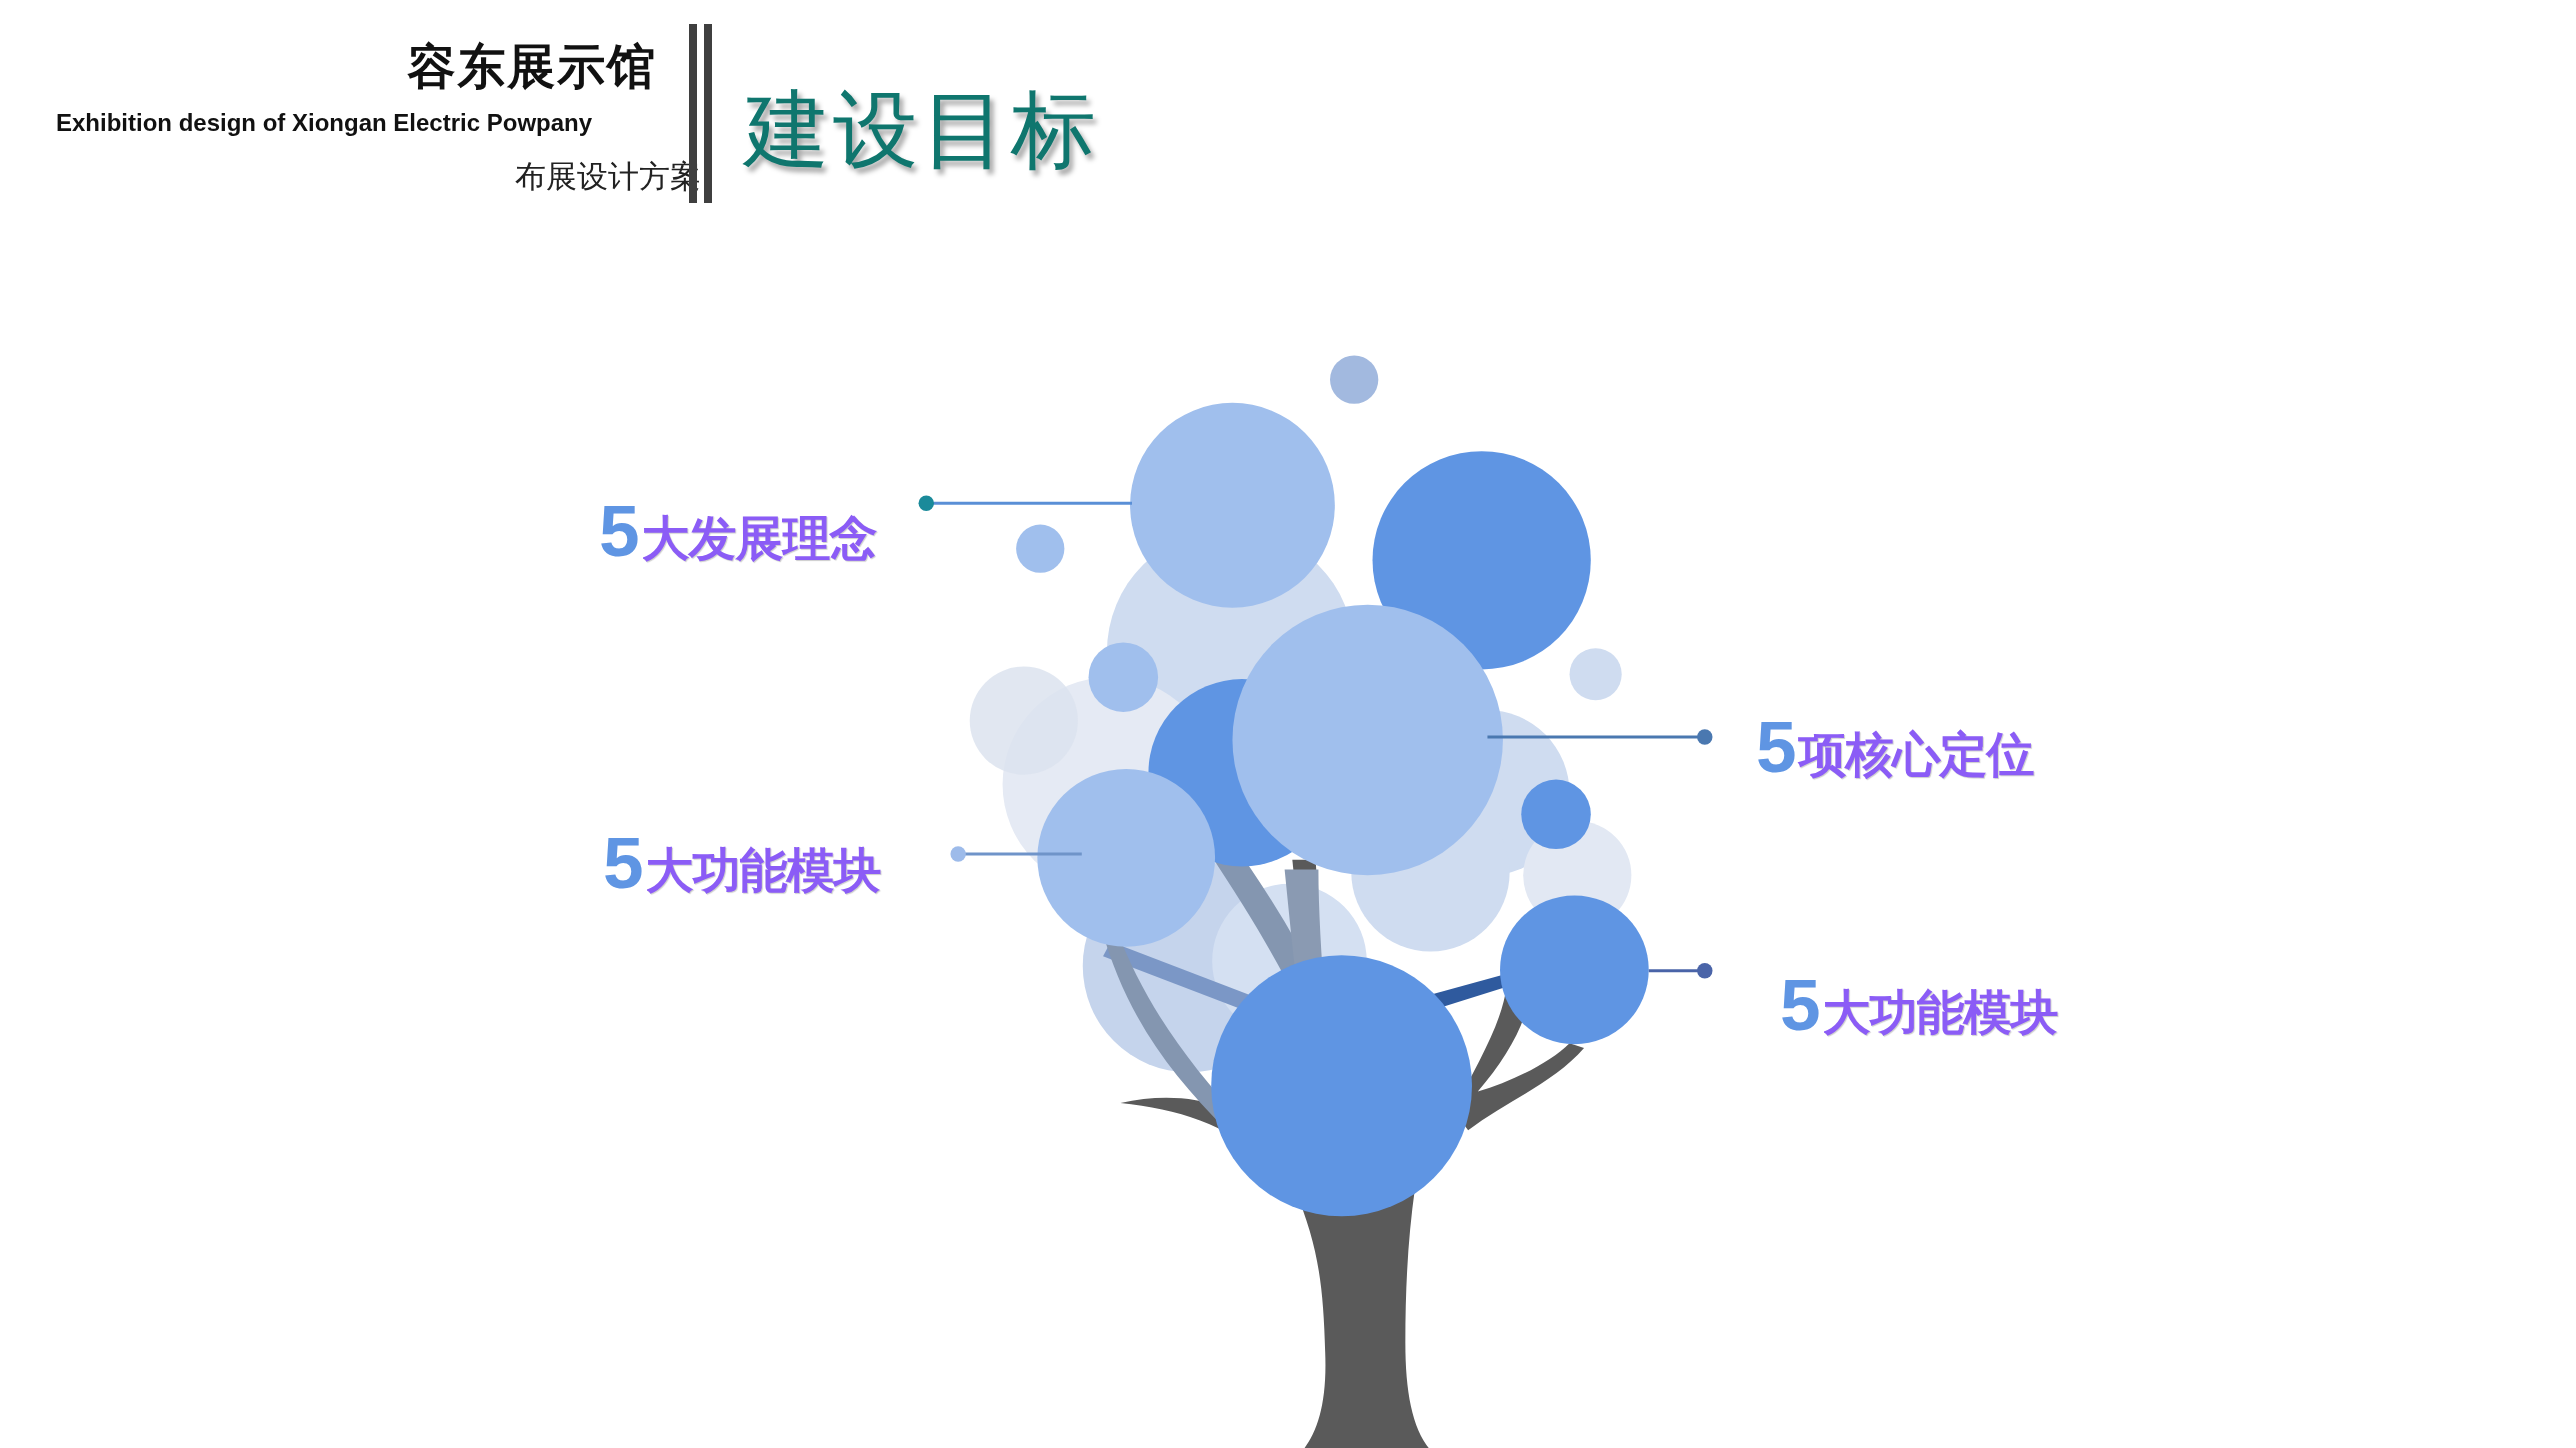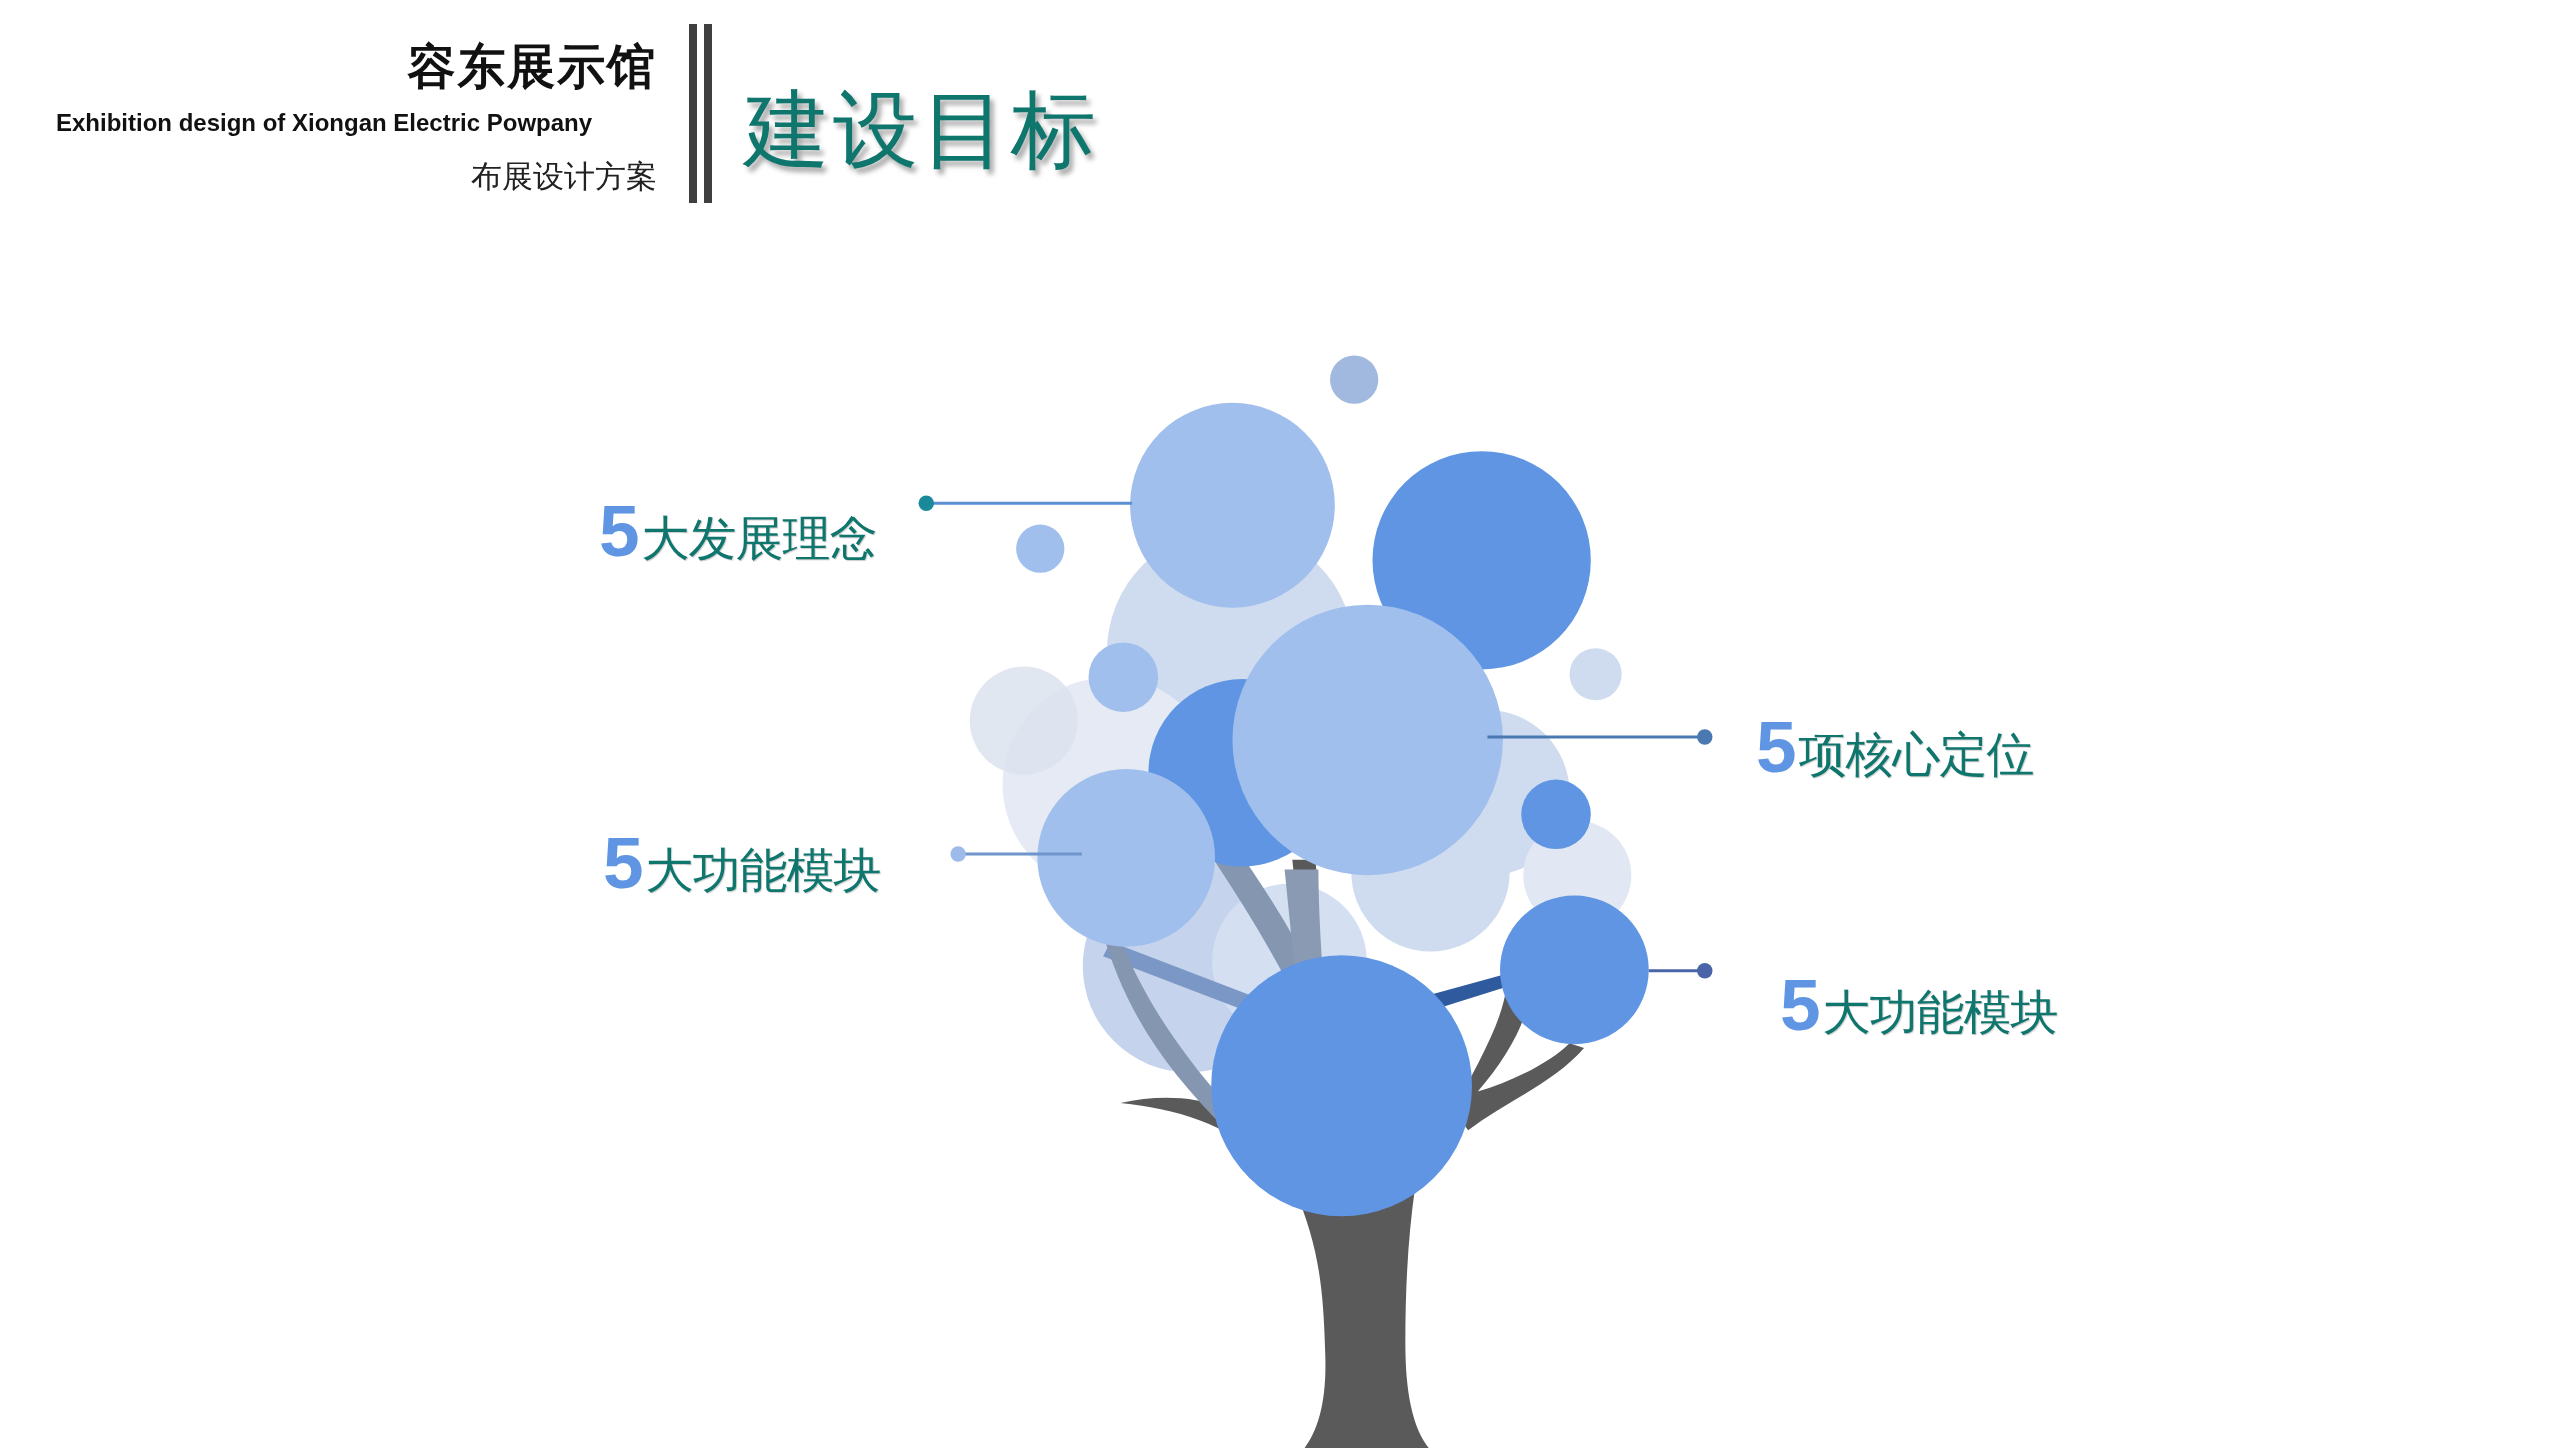--- a/index.html
+++ b/index.html
@@ -1,27 +1,27 @@
 <!DOCTYPE html>
 <html><head>
 <meta charset="utf-8">
 <style>
   html, body { margin:0; padding:0; background:#ffffff; }
   body { width:2576px; height:1449px; position:relative; overflow:hidden;
          font-family:"DejaVu Sans","Liberation Sans",sans-serif; }
   .brand-title { position:absolute; right:1919px; top:35px; font-size:48px; font-weight:bold; color:#111; letter-spacing:1.9px; white-space:nowrap; }
   .brand-en { position:absolute; left:29px; top:109px; font-family:"Liberation Sans",sans-serif; font-size:24px; font-weight:bold; color:#111; white-space:nowrap;margin-left:27px; }
-  .brand-sub { position:absolute; right:1919px; top:156px; font-size:31px; color:#222; white-space:nowrap; }
+  .brand-sub { position:absolute; right:1875px; top:156px; font-size:31px; color:#222; white-space:nowrap; }
   .vbar { position:absolute; top:24px; width:7.7px; height:179px; background:#3f3f3f; }
   .page-title { position:absolute; left:744px; top:73px; font-size:85px; color:#0f766e; letter-spacing:3.9px; white-space:nowrap;
                 text-shadow:3.9px 4.8px 5.8px rgba(0,0,0,0.35); font-weight:normal; }
   svg.tree { position:absolute; left:0; top:0; }
   .label { position:absolute; white-space:nowrap; display:flex; align-items:flex-end; }
   .label .num { font-family:"Liberation Sans",sans-serif; font-weight:bold; font-size:73px; line-height:68px; color:#5f95e3; }
-  .label .txt { font-weight:normal; font-size:48px; line-height:54px; color:#0f766e; margin-left:1.9px; letter-spacing:-1px;
+  .label .txt { font-weight:bold; font-size:48px; line-height:54px; color:#8b5cf6; margin-left:1.9px; letter-spacing:-1px;
                 text-shadow:1px 1px 1px rgba(0,0,0,0.2); }
 </style>
 </head>
 <body>
 
 <div class="brand-title">容东展示馆</div>
 <div class="brand-en">Exhibition design of Xiongan Electric Powpany</div>
 <div class="brand-sub">布展设计方案</div>
 <div class="vbar" style="left:689px"></div>
 <div class="vbar" style="left:704px"></div>

